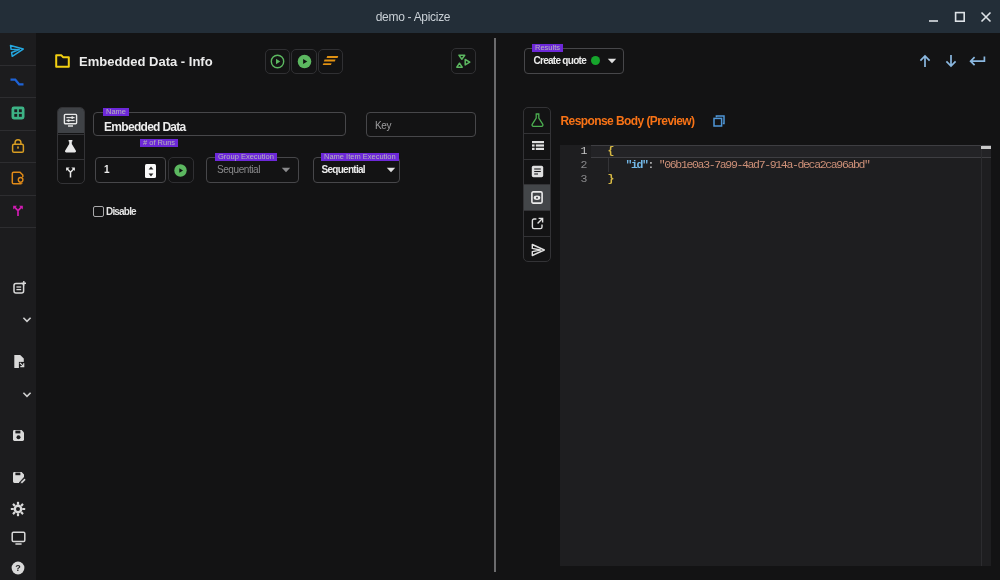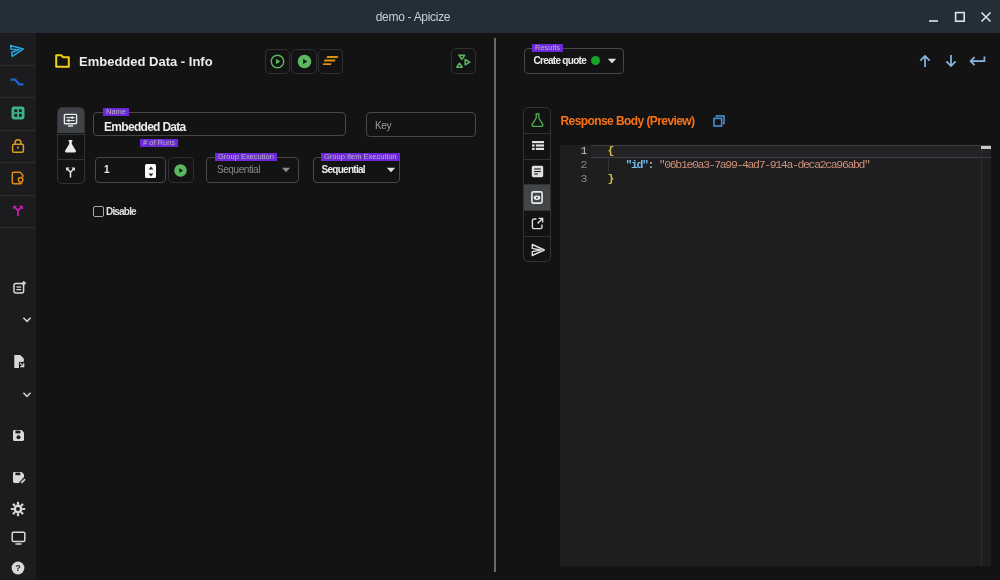--- a/index.html
+++ b/index.html
@@ -205,21 +205,21 @@
 </svg>
 
 <div class="fs" style="left:205.5px;top:156.5px;width:93px;height:26.5px;"></div>
 <div class="fslabel" style="left:215px;top:152.5px;">Group Execution</div>
 <div class="abs" style="left:217px;top:164px;font-size:10px;letter-spacing:-0.43px;color:#8a8a8c;">Sequential</div>
 <svg class="abs" style="left:281px;top:167px;" width="10" height="6" viewBox="0 0 10 6">
   <path d="M0.8 0.8 L5 5.2 L9.2 0.8 Z" fill="#8a8a8c"></path>
 </svg>
 
 <div class="fs" style="left:313px;top:156.5px;width:87px;height:26.5px;"></div>
-<div class="fslabel" style="left:321px;top:152.5px;">Group Item Execution</div>
+<div class="fslabel" style="left:321px;top:152.5px;">Name Item Execution</div>
 <div class="abs" style="left:321.5px;top:164px;font-size:10px;font-weight:bold;letter-spacing:-0.72px;color:#ececec;">Sequential</div>
 <svg class="abs" style="left:386px;top:167px;" width="10" height="6" viewBox="0 0 10 6">
   <path d="M0.8 0.8 L5 5.2 L9.2 0.8 Z" fill="#e0e0e0"></path>
 </svg>
 
 <div class="abs" style="left:93px;top:205.5px;width:11px;height:11px;border:1.6px solid #a8a8aa;border-radius:2px;box-sizing:border-box;"></div>
 <div class="abs" style="left:106px;top:205.5px;font-size:10px;font-weight:bold;letter-spacing:-0.82px;color:#e4e4e4;">Disable</div>
 
 <div class="abs" style="left:494px;top:38px;width:2px;height:534px;background:#6b6b6d;"></div>
 

